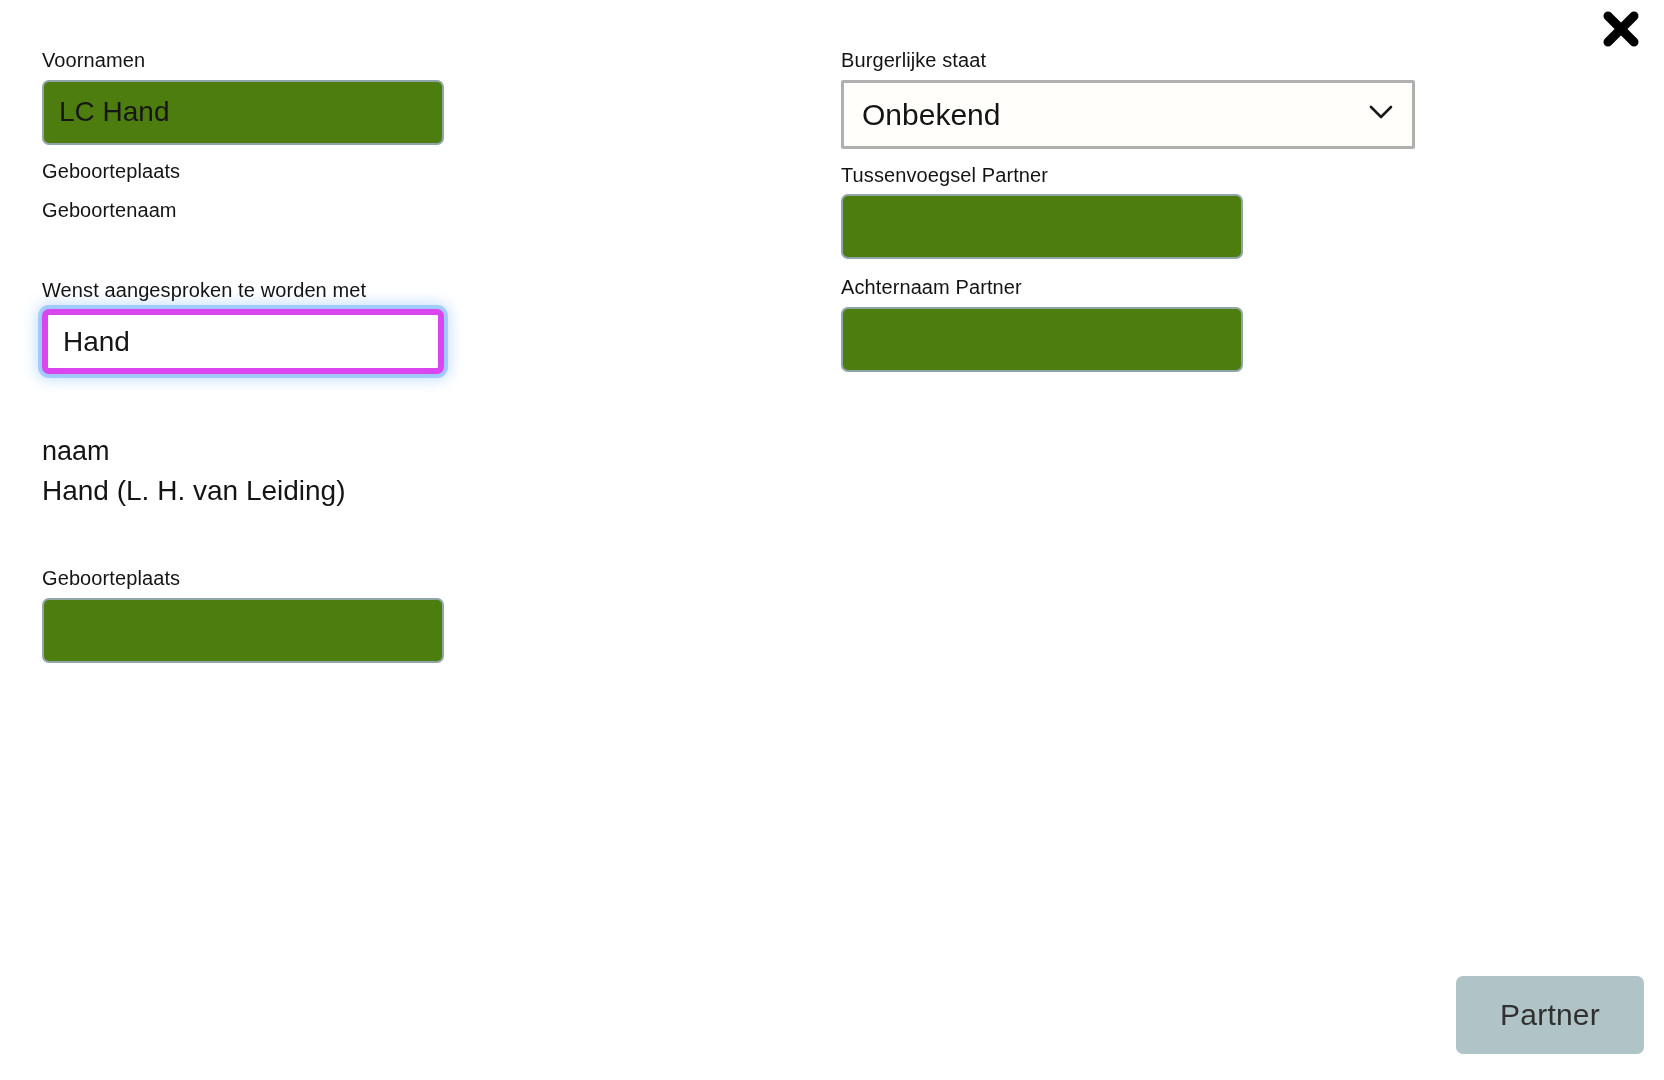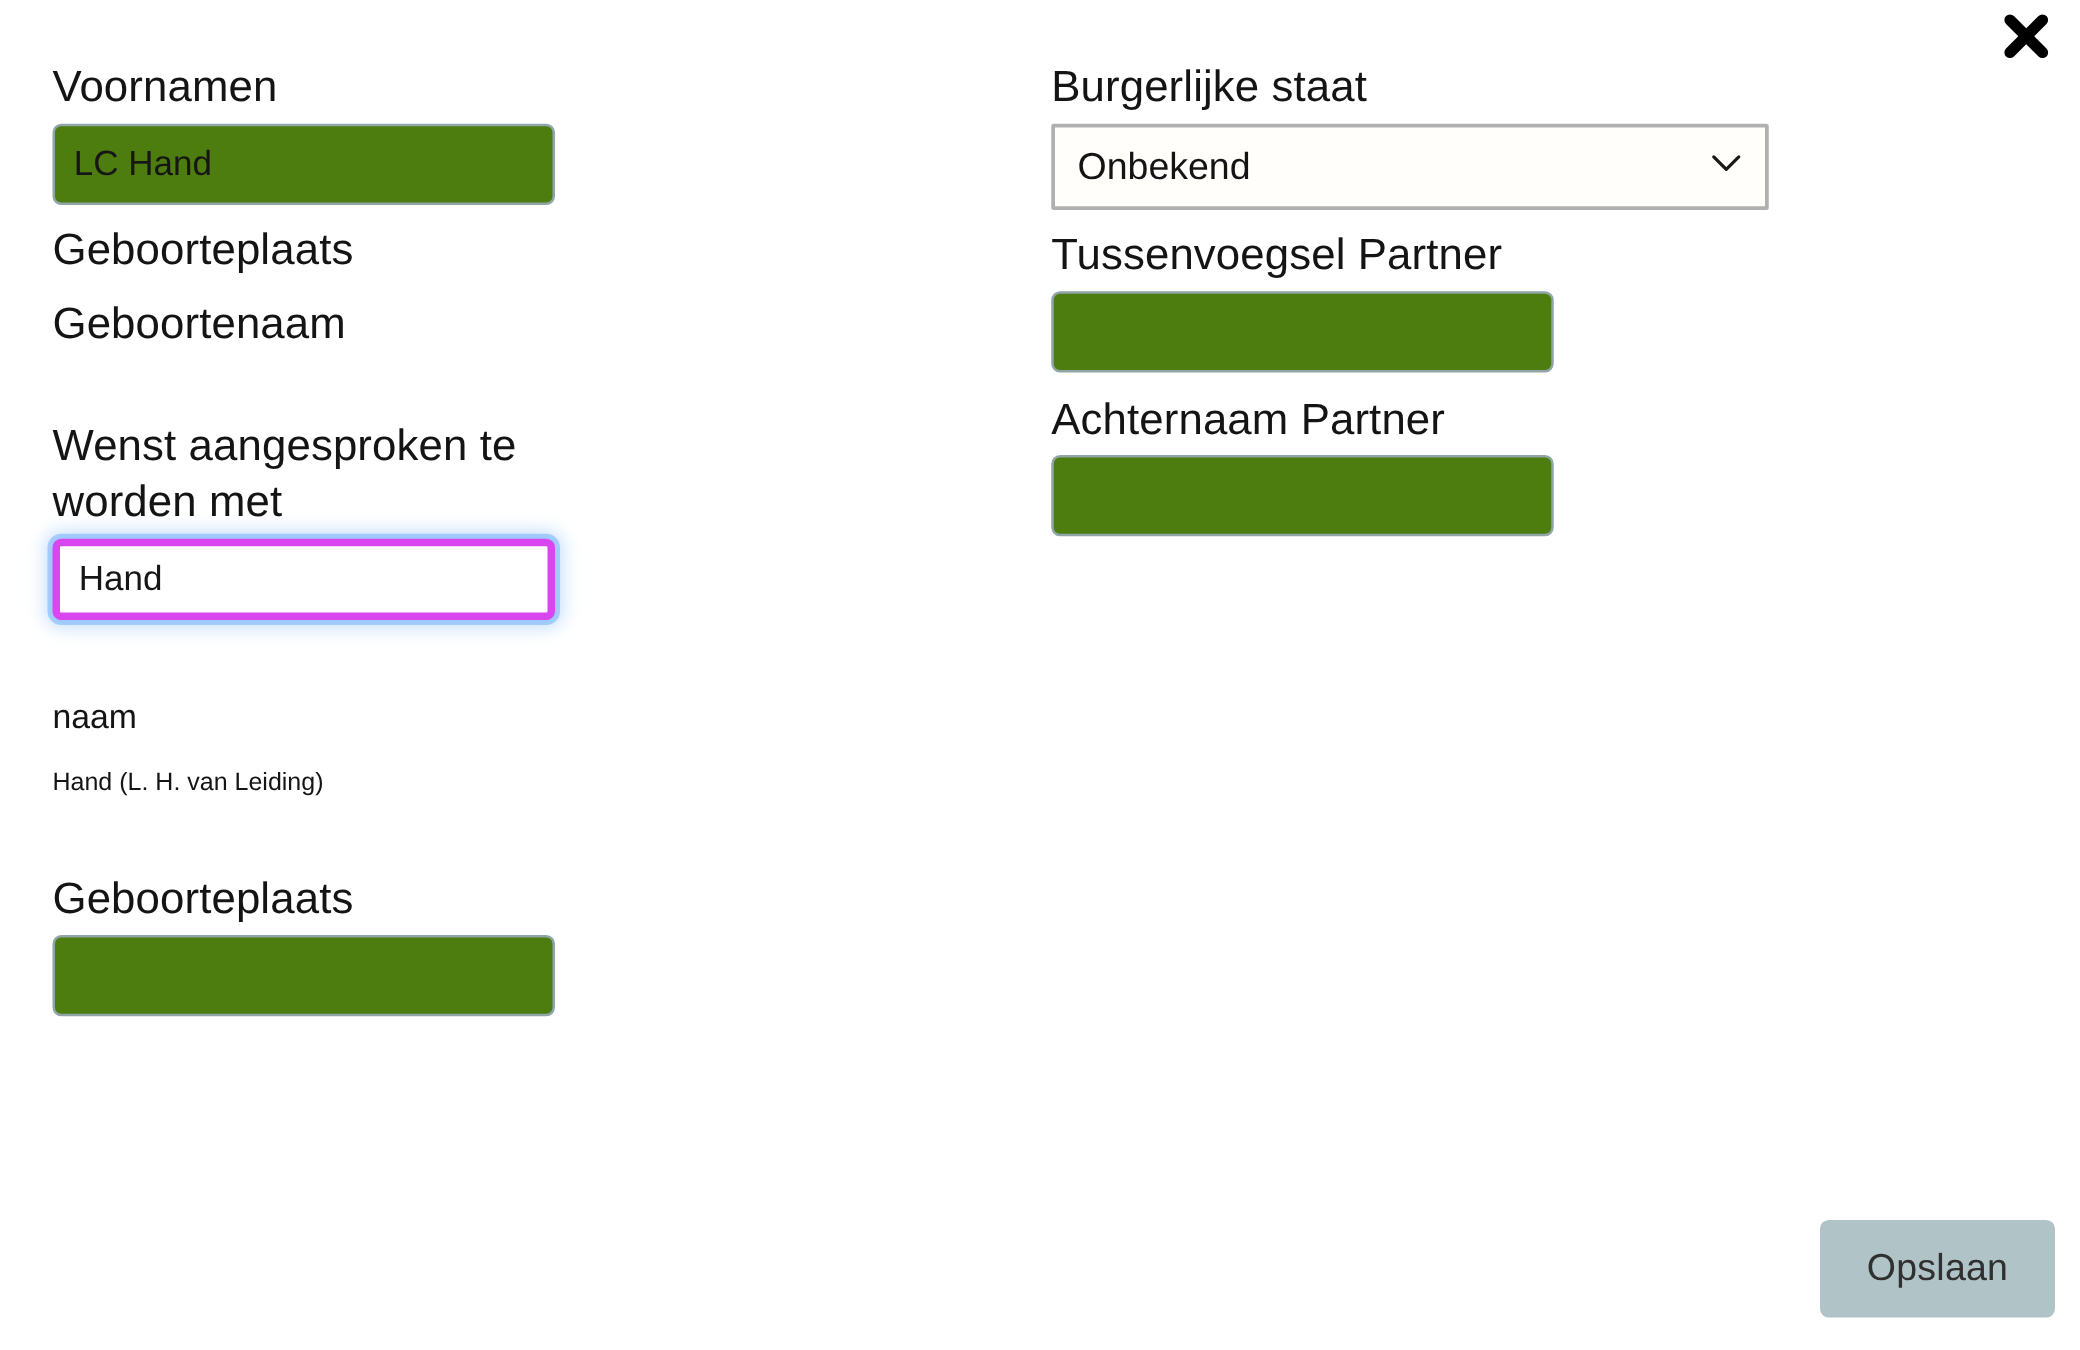--- a/index.html
+++ b/index.html
@@ -48,21 +48,21 @@
     width: 574px;
   }
 
   
   .field { margin-bottom: 14px; }
   .field.gap-lg { margin-top: 54px; }
 
   label.field-label,
   .field-label {
     display: block;
-    font-size: 35px;
+    font-size: 20px;
     line-height: 1.28;
     font-weight: 400;
     color: #141414;
     letter-spacing: 0.1px;
     margin-bottom: 6px;
   }
 
   input.text-input {
     display: block;
     box-sizing: border-box;
@@ -122,24 +122,23 @@
     margin-top: 58px;
     margin-bottom: 56px;
   }
   .name-block .name-key {
     font-size: 27px;
     line-height: 1.42;
     color: #141414;
     margin-top: 32px;
   }
   .name-block .name-val {
-    font-size: 20px;
+    font-size: 28px;
     line-height: 1.42;
     color: #141414;
-    margin-top: 20px;
   }
 
   
   .save-btn {
     position: absolute;
     left: 1456px;
     top: 976px;
     width: 188px;
     height: 78px;
     background: #b0c4c7;
@@ -219,13 +218,13 @@
     <input class="text-input" type="text" style="width: 402px;" value="">
   </div>
 
   <div class="field" style="margin-top:16px;">
     <span class="field-label">Achternaam Partner</span>
     <input class="text-input" type="text" style="width: 402px;" value="">
   </div>
 
 </div>
 
-<button class="save-btn">Opslaan</button>
+<button class="save-btn">Partner</button>
 
 </body></html>

